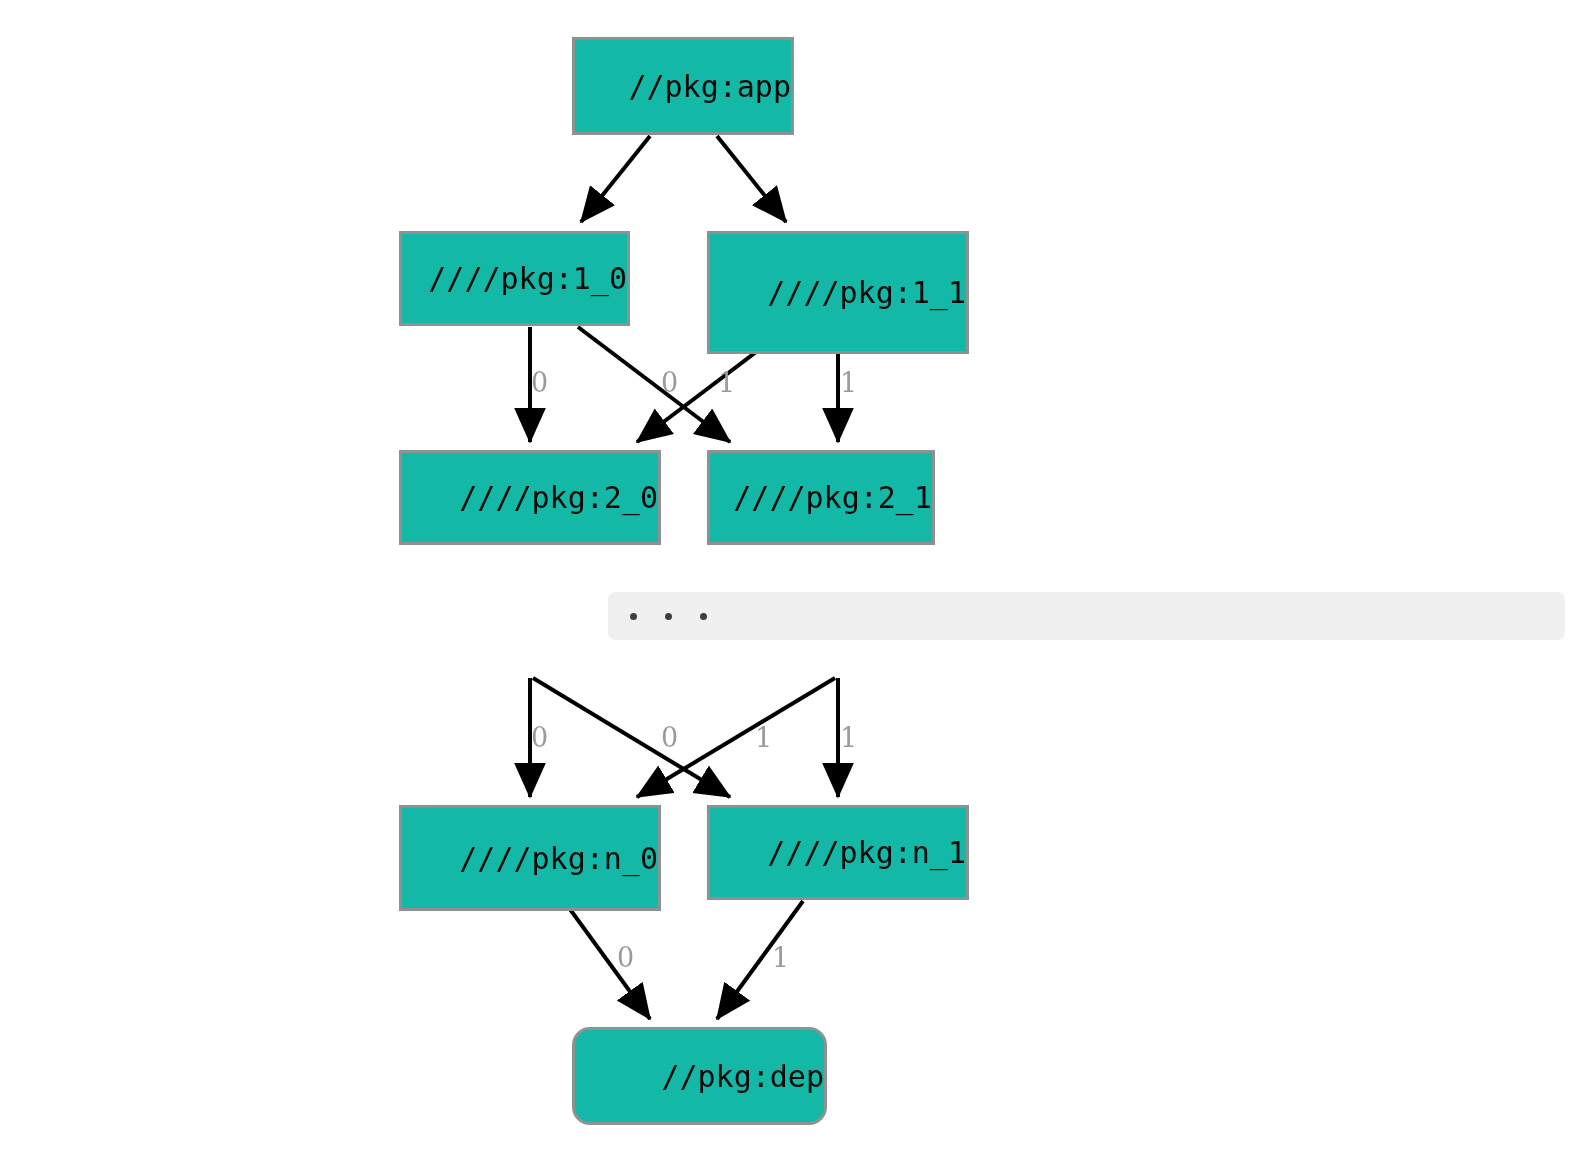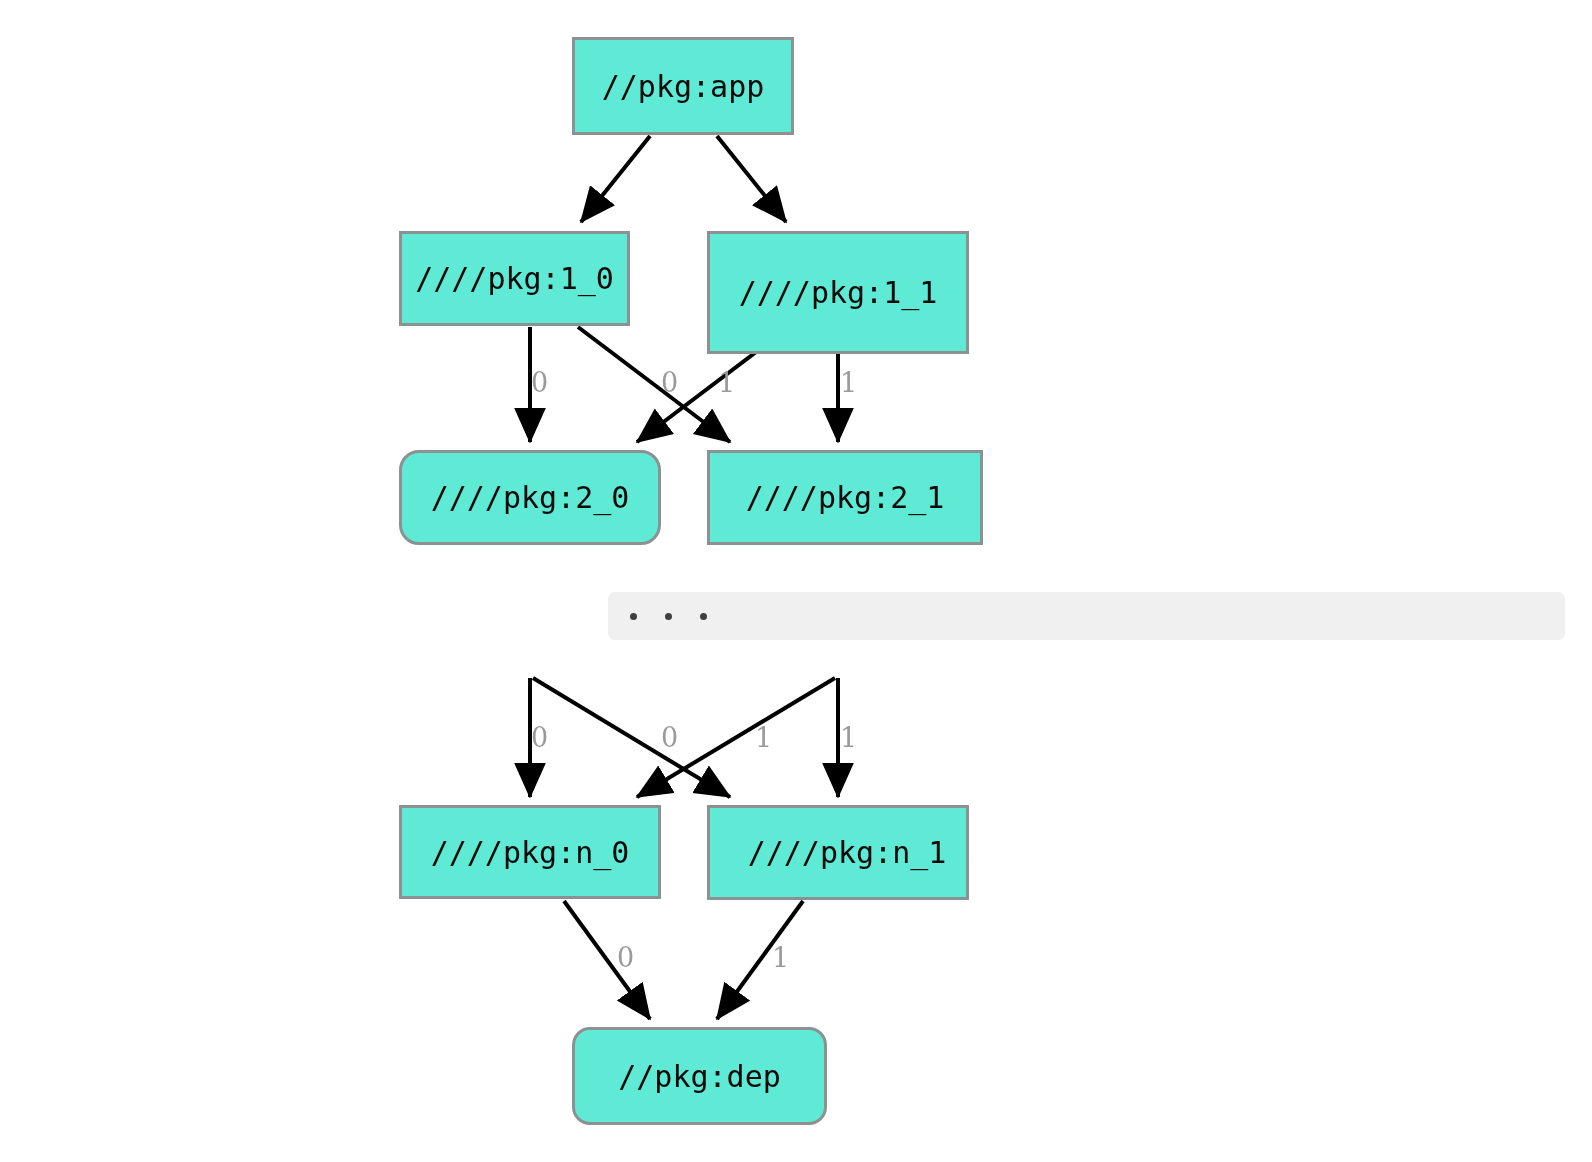--- a/index.html
+++ b/index.html
@@ -17,25 +17,25 @@
   #graph-canvas {
     position: absolute;
     left: 0;
     top: 0;
     width: 1592px;
     height: 1162px;
   }
   .node-box {
     position: absolute;
     box-sizing: border-box;
-    background: #5eead4;
+    background: #14b8a6;
     border: 3px solid #8c9292;
     display: flex;
     align-items: center;
-    justify-content: center;
+    justify-content: flex-end;
   }
   .node-label {
     font-family: "DejaVu Sans Mono", "Liberation Mono", monospace;
     font-size: 30px;
     color: #0a0a0a;
     letter-spacing: 0px;
     white-space: nowrap;
   }
   .edge-label {
     position: absolute;
@@ -102,29 +102,29 @@
 </div>
 
 <div class="node-box" style="left:399px; top:231px; width:231px; height:95px;">
   <span class="node-label">////pkg:1_0</span>
 </div>
 
 <div class="node-box" style="left:707px; top:231px; width:262px; height:123px;">
   <span class="node-label">////pkg:1_1</span>
 </div>
 
-<div class="node-box" style="left:399px; top:450px; width:262px; height:95px;border-radius:20px;">
+<div class="node-box" style="left:399px; top:450px; width:262px; height:95px;">
   <span class="node-label">////pkg:2_0</span>
 </div>
 
-<div class="node-box" style="left:707px; top:450px; width:276px; height:95px;">
+<div class="node-box" style="left:707px; top:450px; width:228px; height:95px;">
   <span class="node-label">////pkg:2_1</span>
 </div>
 
-<div class="node-box" style="left:399px; top:805px; width:262px; height:94px;">
+<div class="node-box" style="left:399px; top:805px; width:262px; height:106px;">
   <span class="node-label">////pkg:n_0</span>
 </div>
 
 <div class="node-box" style="left:707px; top:805px; width:262px; height:95px;padding-left:18px;">
   <span class="node-label">////pkg:n_1</span>
 </div>
 
 <div class="node-box" style="left:572px; top:1027px; width:255px; height:98px;border-radius:18px;">
   <span class="node-label">//pkg:dep</span>
 </div>

